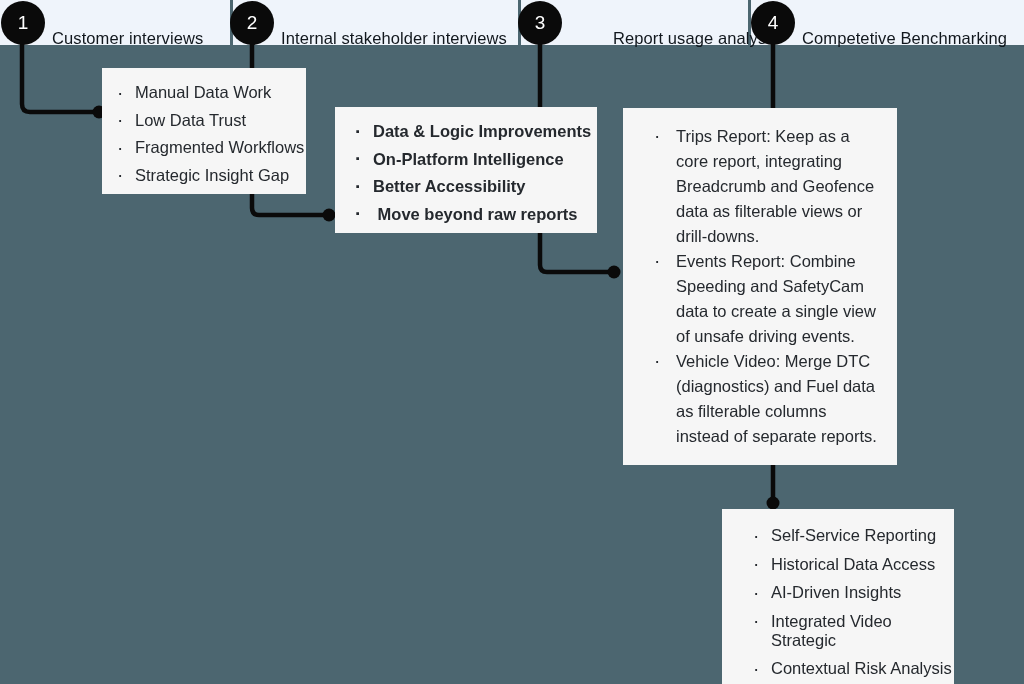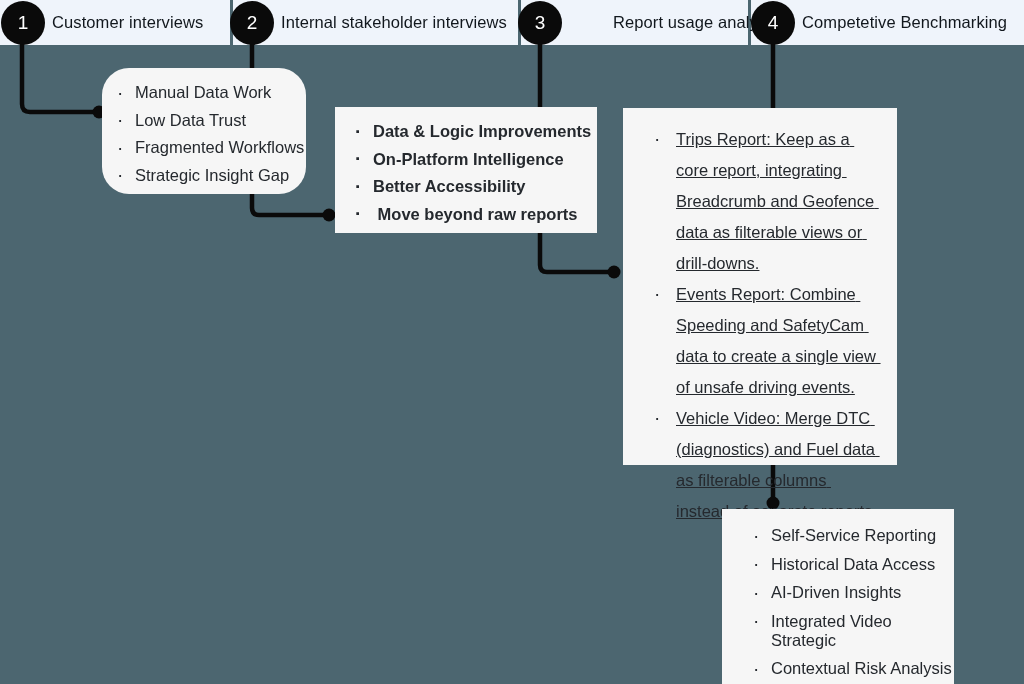--- a/index.html
+++ b/index.html
@@ -23,21 +23,21 @@
 
   
   .header-bar {
     position: absolute;
     top: 0;
     height: 45px;
     background: #eff4fb;
   }
   .header-label {
     position: absolute;
-    top: 0;
+    top: 16px;
     height: 45px;
     line-height: 45px;
     color: #11171d;
     font-size: 16.5px;
     letter-spacing: 0.1px;
     white-space: nowrap;
   }
   .step-circle {
     position: absolute;
     width: 44px;
@@ -73,33 +73,33 @@
   .box li::before {
     content: "\00b7";
     position: absolute;
     left: 4px;
     top: -0.06em;
     font-size: 19px;
     color: #25292e;
   }
 
   
-  #box-problems { left: 102px; top: 68px; width: 204px; height: 126px; border-radius: 27px; }
+  #box-problems { left: 102px; top: 68px; width: 204px; height: 126px; }
   #box-problems ul { padding: 15px 0 0 11px; }
   #box-problems li { margin-bottom: 8.5px; }
 
   
   #box-opportunities { left: 335px; top: 107px; width: 262px; height: 126px; }
   #box-opportunities ul { padding: 15px 0 0 16px; font-weight: bold; }
   #box-opportunities li { margin-bottom: 8.5px; }
 
   
   #box-reports { left: 623px; top: 108px; width: 274px; height: 357px; }
   #box-reports ul { padding: 16px 16px 0 29px; }
-  #box-reports li { margin-bottom: 0px; line-height: 31px; padding-left: 24px; text-decoration: underline; }
+  #box-reports li { margin-bottom: 0px; line-height: 25px; padding-left: 24px; }
   #box-reports li::before { left: 2px; }
 
   
   #box-needs { left: 715px; top: 509px; width: 232px; height: 175px; margin-left: 7px; }
   #box-needs ul { padding: 17px 0 0 27px; }
   #box-needs li { margin-bottom: 9.5px; }
 
   
   .conn { position: absolute; stroke: #0a0a0a; fill: none; }
   .dot { fill: #0a0a0a; }

